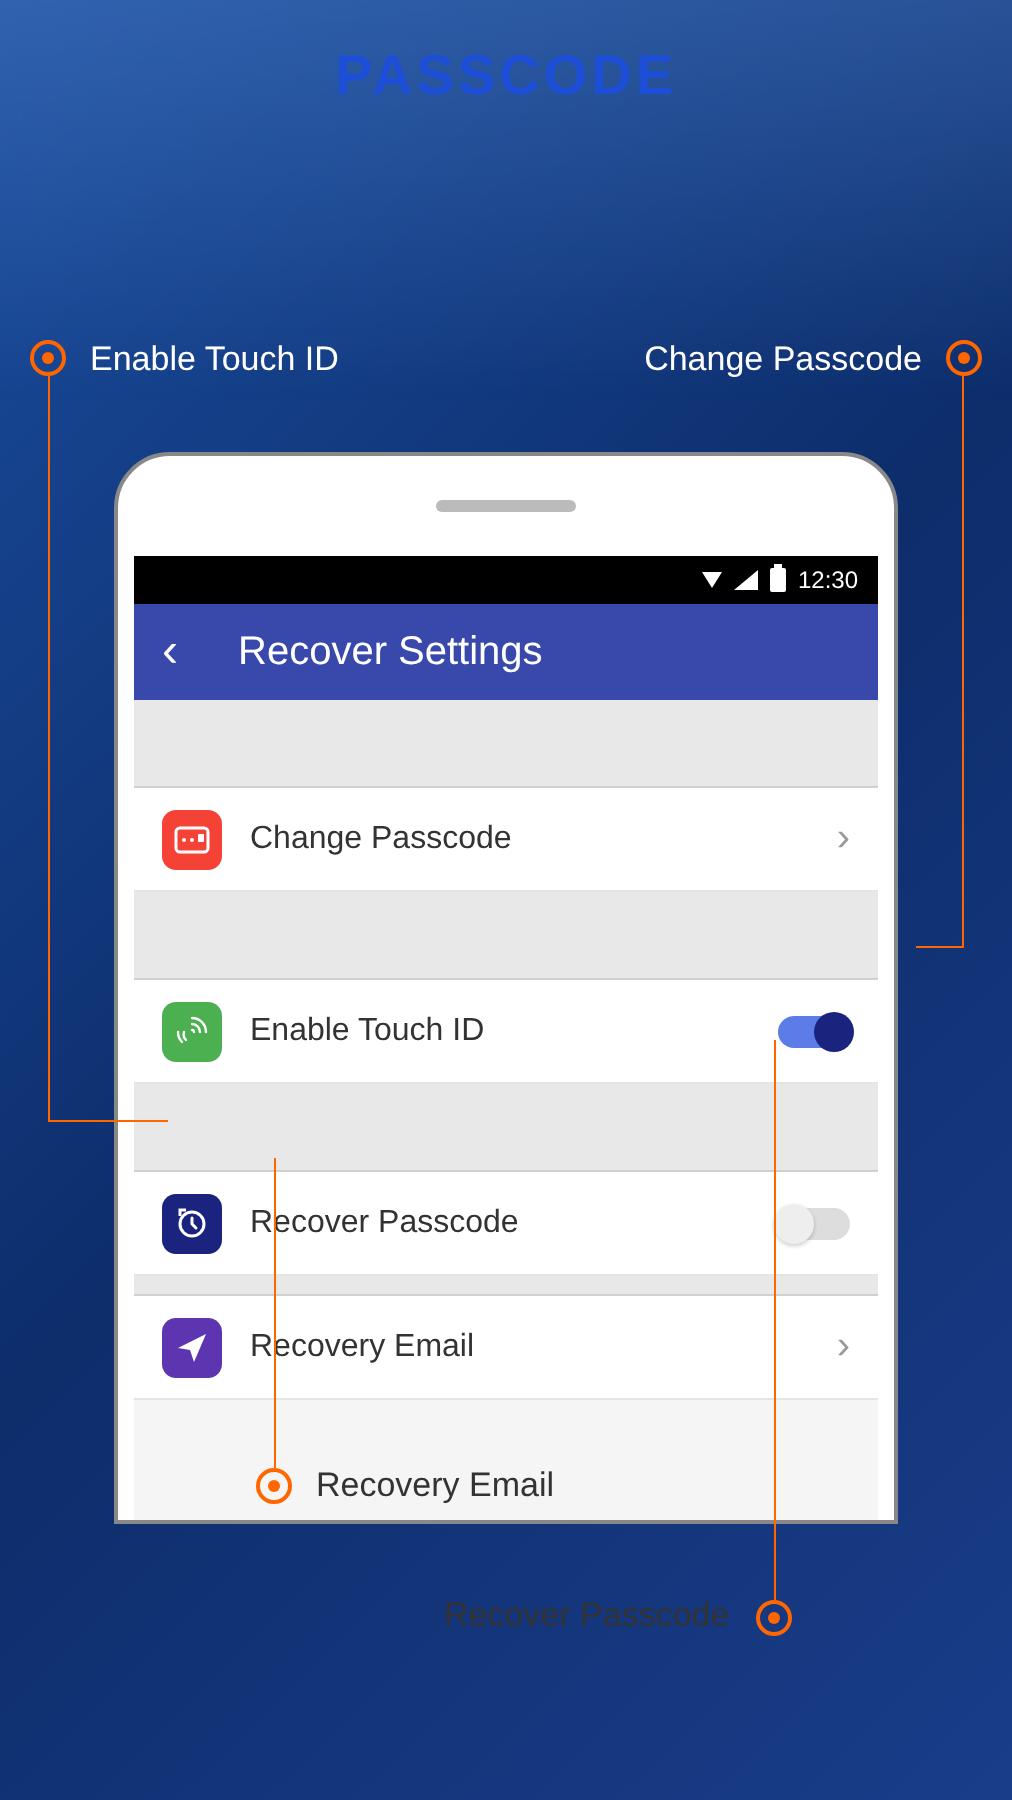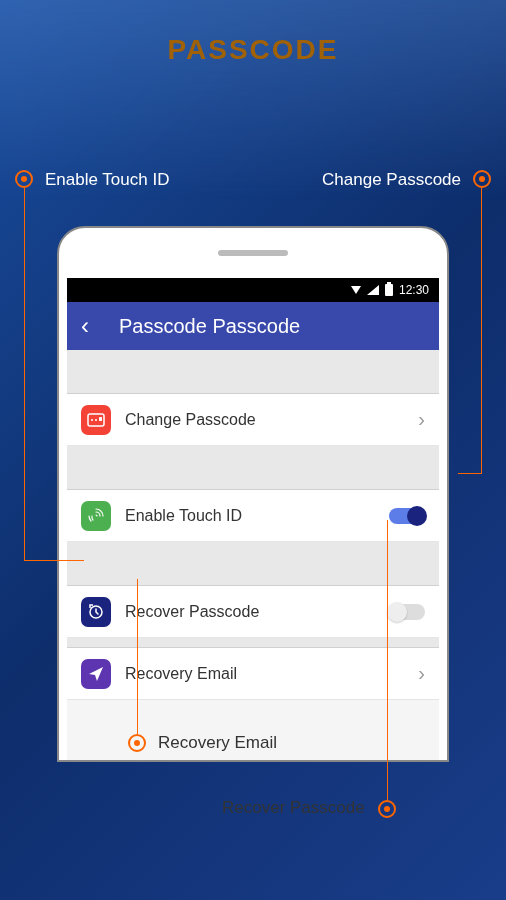--- a/index.html
+++ b/index.html
@@ -2,21 +2,21 @@
 <html><head>
   <meta charset="utf-8">
   <style>
     * { margin: 0; padding: 0; box-sizing: border-box; font-family: -apple-system, Arial, sans-serif; }
     body { width: 506px; height: 900px; background: linear-gradient(135deg, #1a4d9e 0%, #0d2d6b 50%, #1a3d8a 100%); position: relative; overflow: hidden; }
     
     
     body::before { content: ''; position: absolute; top: 0; left: 0; right: 0; height: 200px; background: linear-gradient(180deg, rgba(100,150,220,0.3) 0%, transparent 100%); backdrop-filter: blur(8px); }
     
     
-    .header-text { position: relative; text-align: center; color: #a16207; padding-top: 34px; font-family: Arial, sans-serif; }
+    .header-text { position: relative; text-align: center; color: #1d4ed8; padding-top: 22px; font-family: Arial, sans-serif; }
     .header-title { font-size: 28px; font-weight: bold; letter-spacing: 2px; }
     .header-subtitle { font-size: 24px; font-weight: bold; letter-spacing: 1px; margin-top: 2px; }
     
     
     .callout-label { position: absolute; color: white; font-size: 17px; z-index: 10; }
     .callout-top-left { top: 170px; left: 45px; }
     .callout-top-right { top: 170px; right: 45px; }
     .callout-bottom-left { bottom: 147px; left: 158px; color: #333; }
     .callout-bottom-right { bottom: 82px; left: 222px; color: #333; }
     
@@ -106,21 +106,21 @@
 
     <div class="status-bar">
       <span class="status-icon triangle-down"></span>
       <span class="status-icon signal"></span>
       <span class="status-icon battery"></span>
       <span>12:30</span>
     </div>
 
     <div class="app-header">
       <span class="back-chevron">‹</span>
-      <span class="app-title">Passcode Passcode</span>
+      <span class="app-title">Recover Settings</span>
     </div>
 
     <div class="section-spacer"></div>
 
     <div class="setting-row">
       <div class="setting-icon icon-red">
         <svg width="18" height="14" viewBox="0 0 18 14">
             <rect x="1" y="1" width="16" height="12" rx="2" fill="none" stroke="white" stroke-width="1.5"></rect>
             <circle cx="5" cy="7" r="1" fill="white"></circle>
             <circle cx="9" cy="7" r="1" fill="white"></circle>

